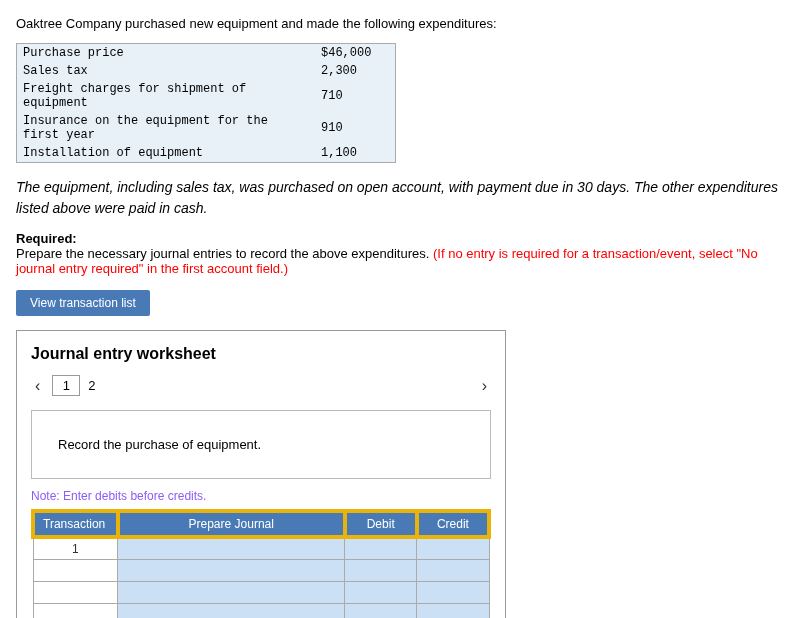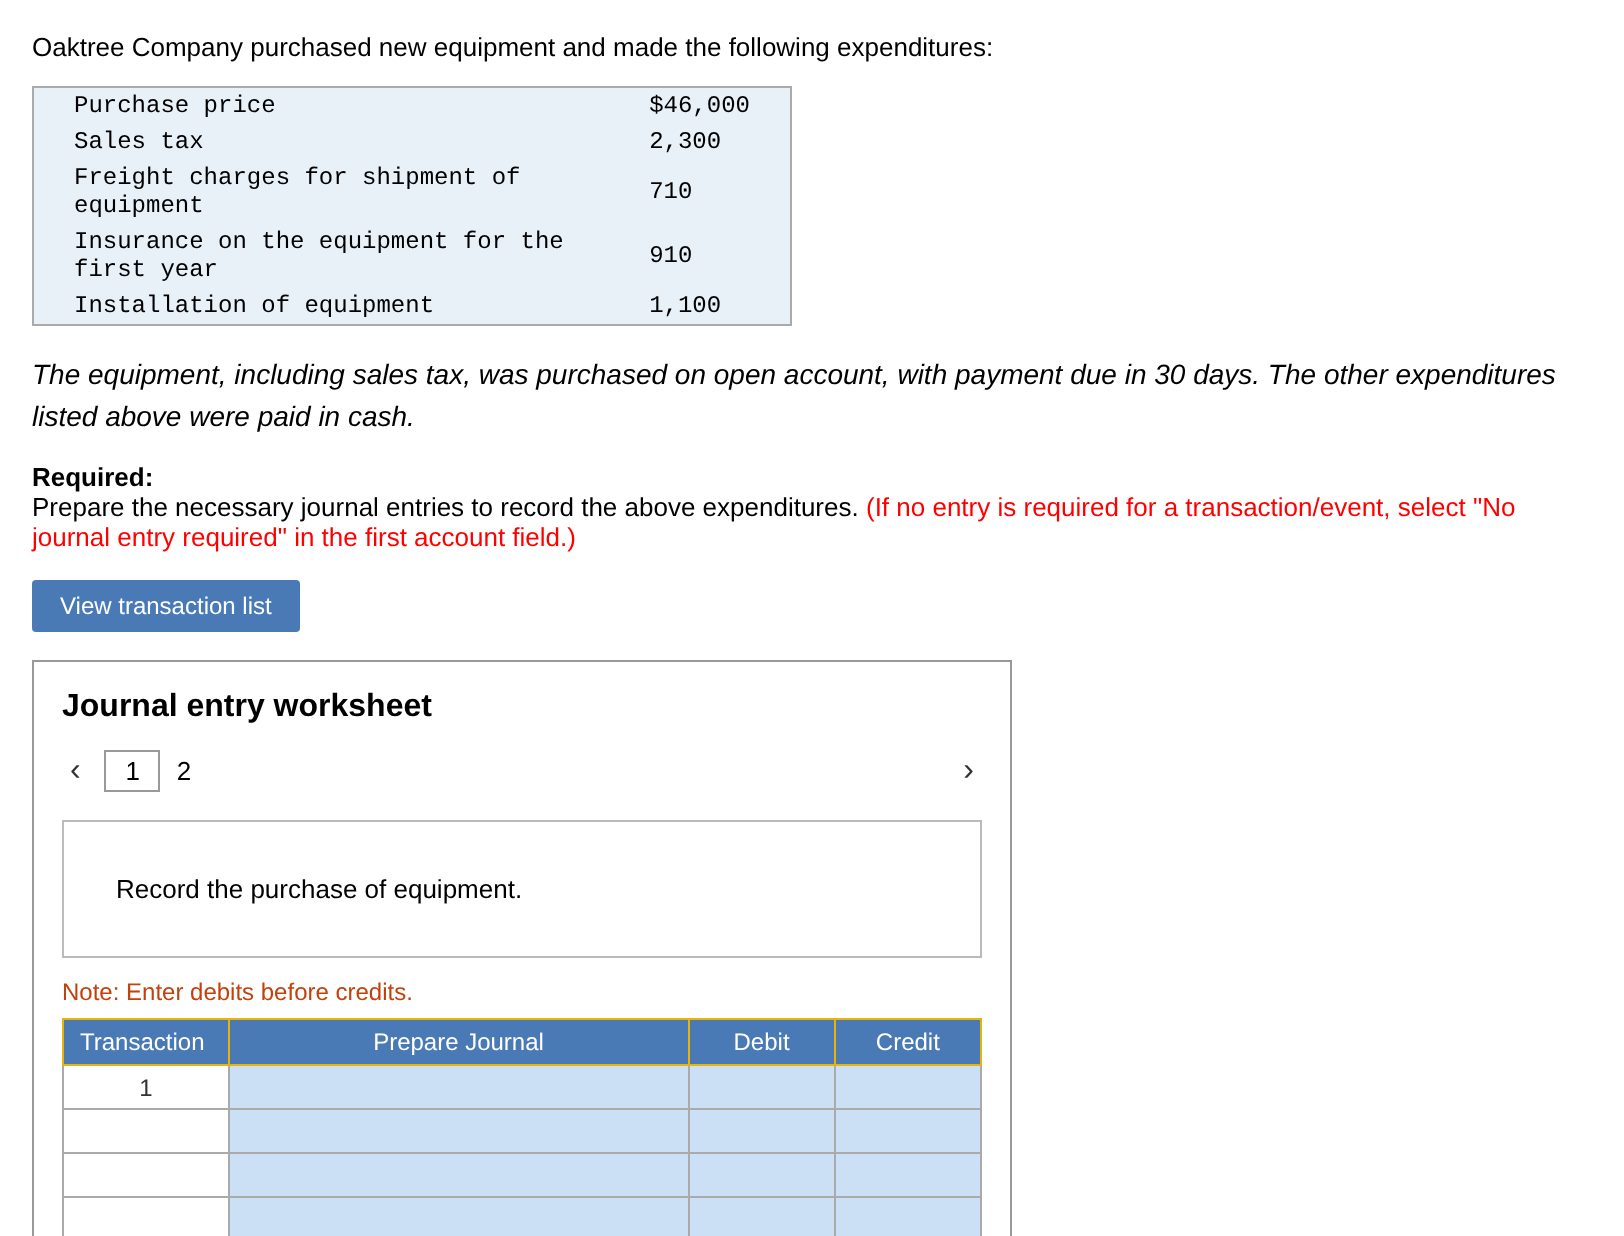--- a/index.html
+++ b/index.html
@@ -21,21 +21,21 @@
       width: 380px;
       background: #e8f0f8;
     }
     .expenditure-table table {
       width: 100%;
       border-collapse: collapse;
       font-size: 12px;
       font-family: 'Courier New', monospace;
     }
     .expenditure-table table td {
-      padding: 2px 20px;
+      padding: 2px 6px;
     }
     .expenditure-table table td:last-child {
       text-align: left;
       width: 80px;
     }
     .description-block {
       margin-bottom: 12px;
       font-size: 14px;
       line-height: 1.5;
       font-style: italic;
@@ -98,34 +98,34 @@
     }
     .transaction-description {
       border: 1px solid #bbb;
       padding: 26px;
       font-size: 13px;
       margin-bottom: 10px;
       min-height: 60px;
       background: #fff;
     }
     .note-text {
-      color: #c2410c;
+      color: #8b5cf6;
       font-size: 12px;
       margin-bottom: 6px;
     }
     .journal-table {
       width: 100%;
       border-collapse: collapse;
       font-size: 12px;
       margin-bottom: 12px;
     }
     .journal-table th {
       background: #4a7ab5;
       color: #fff;
-      border: 1px solid #eab308;
+      border: 4px solid #eab308;
       padding: 4px 8px;
       text-align: left;
       font-weight: normal;
     }
     .journal-table th.center {
       text-align: center;
     }
     .journal-table td {
       border: 1px solid #aaa;
       padding: 0;

